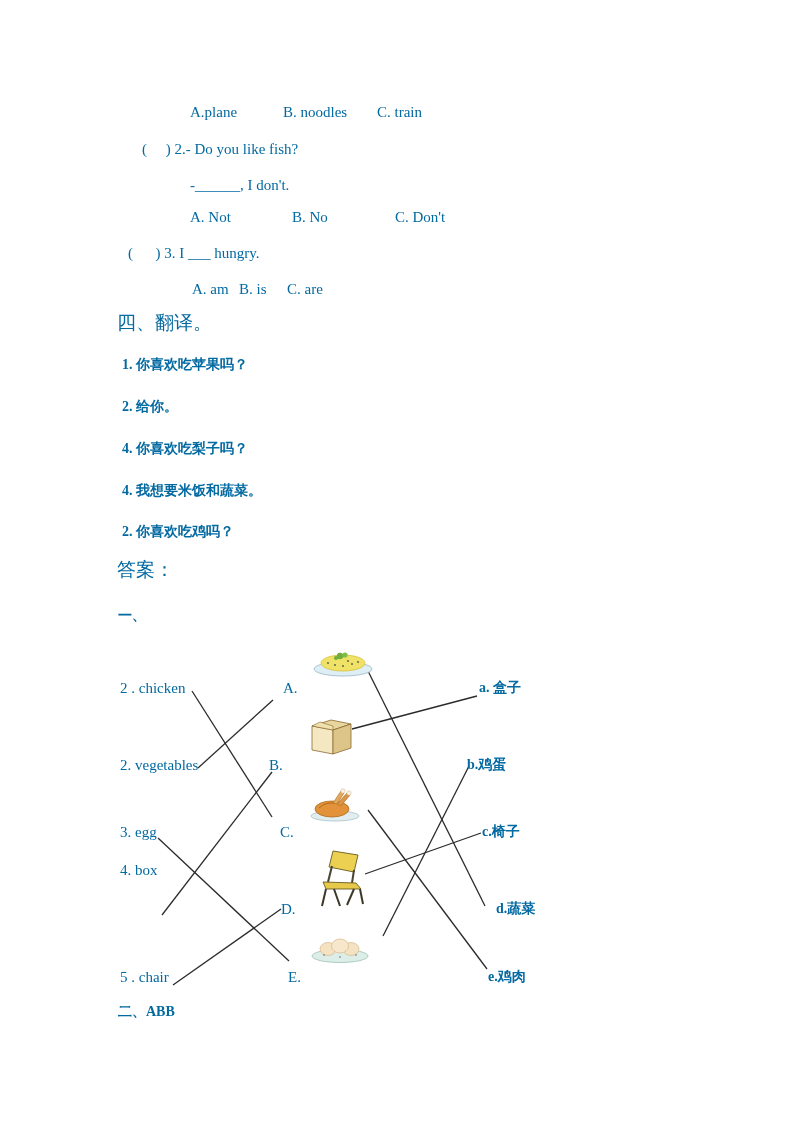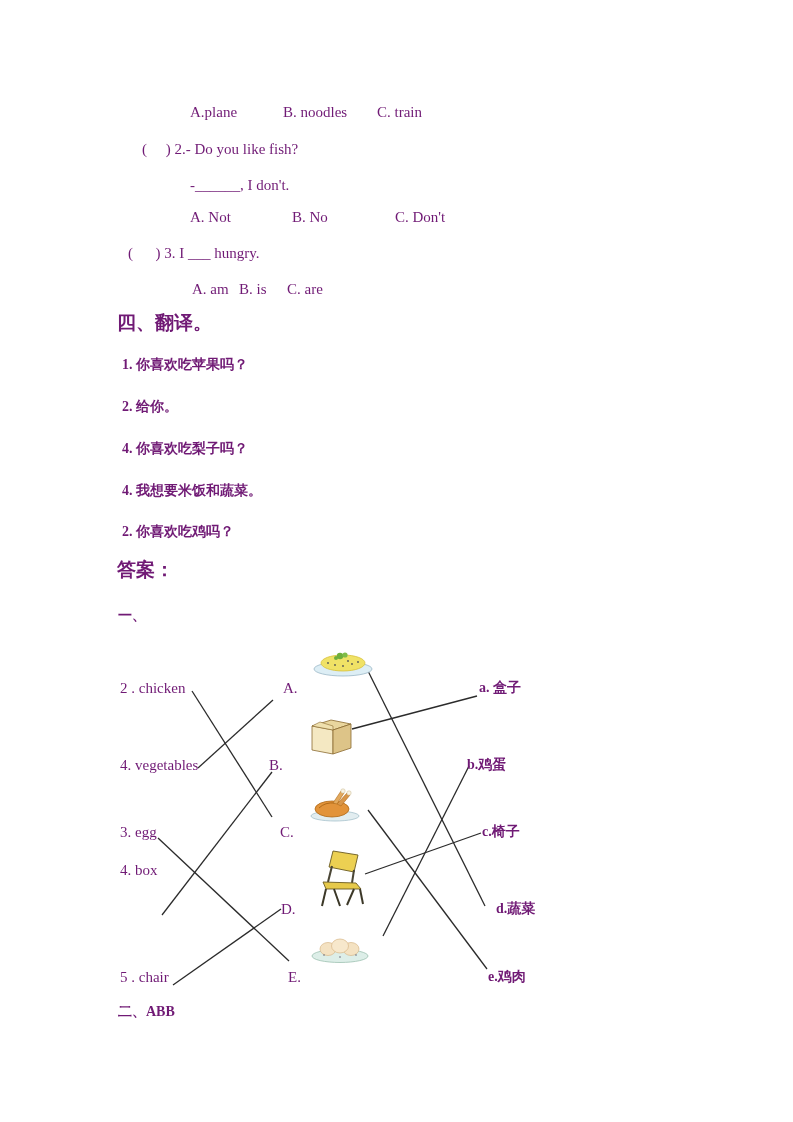--- a/index.html
+++ b/index.html
@@ -1,27 +1,27 @@
 <!DOCTYPE html>
 <html><head>
 <meta charset="utf-8">
 <style>
   html,body{margin:0;padding:0;background:#ffffff;}
   .page{
     position:relative;
     width:723px;height:1122px;
     background:#ffffff;
     font-family:"Liberation Serif","DejaVu Serif",serif;
-    color:#701a75;
+    color:#0369a1;
     overflow:hidden;
   }
   .abs{position:absolute;white-space:pre;line-height:1.15;}
   .en{font-size:15px;}
   .cn{font-size:14px;font-weight:bold;}
-  .h{font-size:19px;font-weight:bold;}
+  .h{font-size:19px;font-weight:normal;}
   svg.overlay{position:absolute;left:0;top:0;pointer-events:none;}
   svg.overlay line{stroke:#2b2b2b;stroke-width:1.3;}
   .pic{position:absolute;}
 </style>
 </head>
 <body>
 
 <div class="page">
 
   <svg class="overlay" width="793" height="1122">
@@ -57,21 +57,21 @@
   <span class="abs cn" style="left:122px;top:399px">2. 给你。</span>
   <span class="abs cn" style="left:122px;top:441px">4. 你喜欢吃梨子吗？</span>
   <span class="abs cn" style="left:122px;top:483px">4. 我想要米饭和蔬菜。</span>
   <span class="abs cn" style="left:122px;top:524px">2. 你喜欢吃鸡吗？</span>
 
   <span class="abs h" style="left:117px;top:559px">答案：</span>
   <span class="abs cn" style="left:118px;top:608px">一、</span>
   <span class="abs cn" style="left:118px;top:1004px">二、ABB</span>
 
   <span class="abs en" style="left:120px;top:680px">2 . chicken</span>
-  <span class="abs en" style="left:120px;top:757px">4. vegetables</span>
+  <span class="abs en" style="left:120px;top:757px">2. vegetables</span>
   <span class="abs en" style="left:120px;top:824px">3. egg</span>
   <span class="abs en" style="left:120px;top:862px">4. box</span>
   <span class="abs en" style="left:120px;top:969px">5 . chair</span>
 
   <span class="abs en" style="left:283px;top:680px">A.</span>
   <span class="abs en" style="left:269px;top:757px">B.</span>
   <span class="abs en" style="left:280px;top:824px">C.</span>
   <span class="abs en" style="left:281px;top:901px">D.</span>
   <span class="abs en" style="left:288px;top:969px">E.</span>
 

